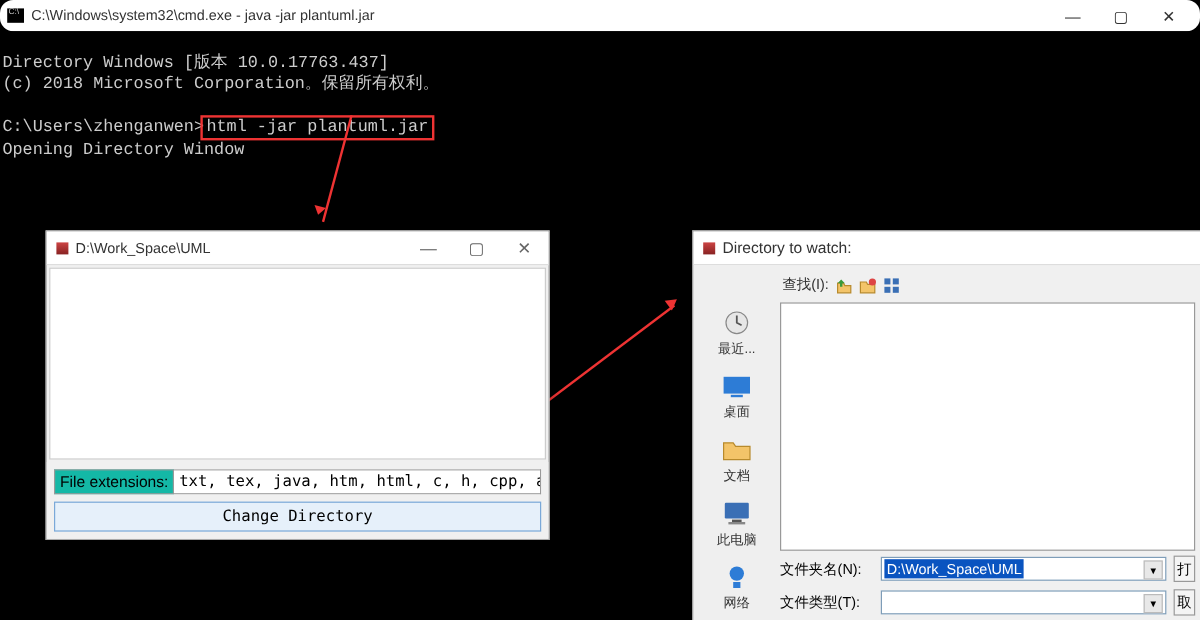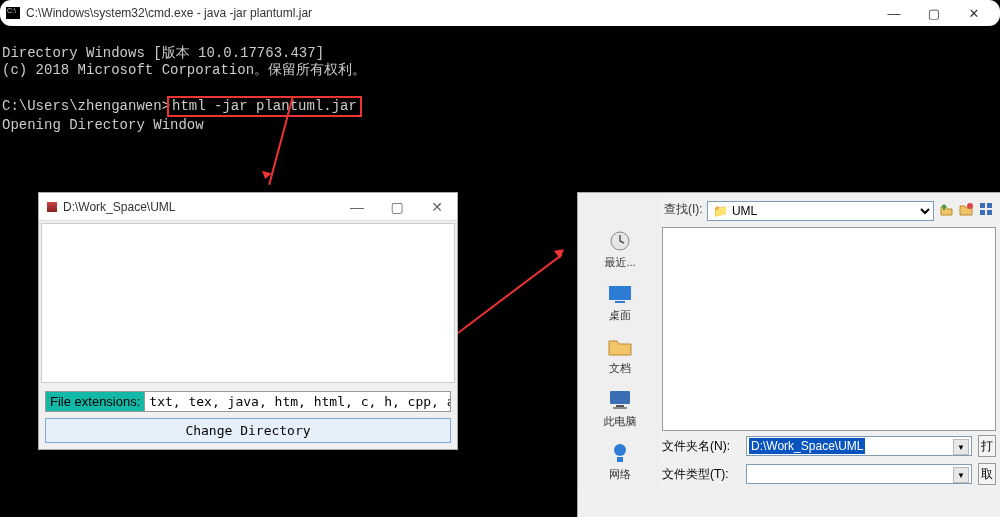--- a/index.html
+++ b/index.html
@@ -178,21 +178,21 @@
   .dir-titlebar .dir-icon {
     width: 10px; height: 10px;
     background: linear-gradient(#c44,#822);
     margin-right: 6px;
   }
   .dir-body {
     display: flex;
     height: calc(100% - 28px);
   }
   .dir-places {
-    width: 84px;
+    width: 72px;
     background: #efefef;
     display: flex;
     flex-direction: column;
     align-items: center;
     padding-top: 36px;
     gap: 12px;
   }
   .place {
     display: flex;
     flex-direction: column;
@@ -207,21 +207,21 @@
     display: flex; align-items: center; justify-content: center;
   }
   .dir-main {
     flex: 1;
     display: flex;
     flex-direction: column;
     padding: 4px 4px 4px 0;
   }
   .lookup-row {
     display: flex;
-    align-items: flex-start;
+    align-items: flex-end;
     padding: 4px 2px;
     gap: 4px;
   }
   .lookup-row .lbl { font-size: 12px; color: #333; white-space: nowrap; }
   .lookup-row select {
     flex: 1;
     font-size: 12px;
     border: 1px solid #7e9db8;
     background: #fff;
     padding: 1px 2px;
@@ -318,20 +318,24 @@
   <div class="uml-footer">
     <div class="ext-row">
       <span class="lbl">File extensions:</span>
       <span class="val">txt, tex, java, htm, html, c, h, cpp, apt, pu,</span>
     </div>
     <div class="change-dir-btn">Change Directory</div>
   </div>
 </div>
 
 <div class="dir-dialog">
+  <div class="dir-titlebar">
+    <span class="dir-icon"></span>
+    <span>Directory to watch:</span>
+  </div>
   <div class="dir-body">
     <div class="dir-places">
       <div class="place">
         <span class="glyph">
           <svg width="26" height="24">
               <circle cx="13" cy="12" r="9" fill="#e6e6e6" stroke="#888"></circle>
               <path d="M13 6 v6 l4 2" stroke="#555" fill="none" stroke-width="1.5"></path>
             </svg>
         </span>
         <span>最近...</span>
@@ -369,23 +373,20 @@
               <circle cx="13" cy="8" r="6" fill="#2d7cd6"></circle>
               <rect x="10" y="15" width="6" height="5" fill="#2d7cd6"></rect>
             </svg>
         </span>
         <span>网络</span>
       </div>
     </div>
     <div class="dir-main">
       <div class="lookup-row">
         <span class="lbl">查找(I):</span>
-        <select>
-          <option>📁 UML</option>
-        </select>
         <span class="toolbtn">
           <svg width="16" height="16">
               <path d="M3 6 h5 l1 2 h5 v6 h-11 z" fill="#f3c469" stroke="#b88a2c"></path>
               <path d="M6 3 l3 3 h-2 v3 h-2 v-3 h-2 z" fill="#3a9a3a"></path>
             </svg>
         </span>
         <span class="toolbtn">
           <svg width="16" height="16">
               <path d="M2 5 h5 l1 2 h6 v7 h-12 z" fill="#f3c469" stroke="#b88a2c"></path>
               <circle cx="12" cy="5" r="3" fill="#d44"></circle>

